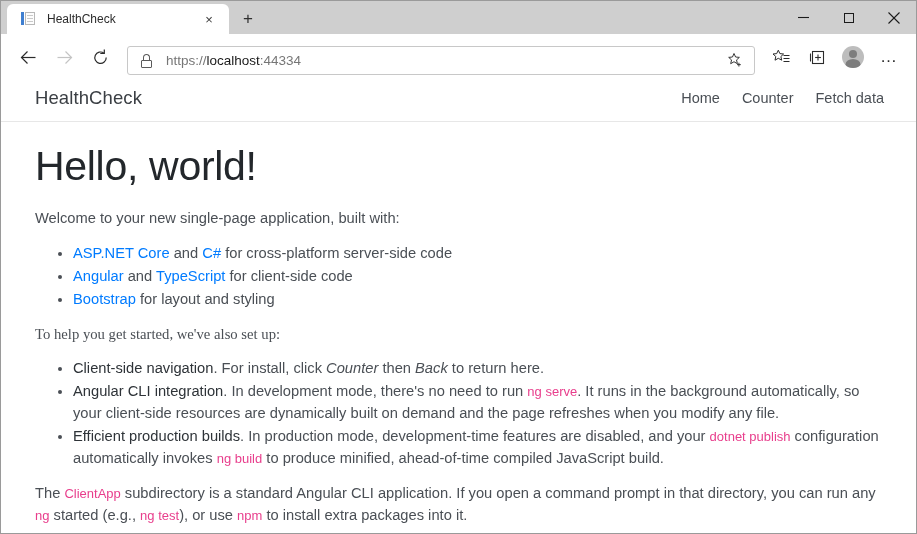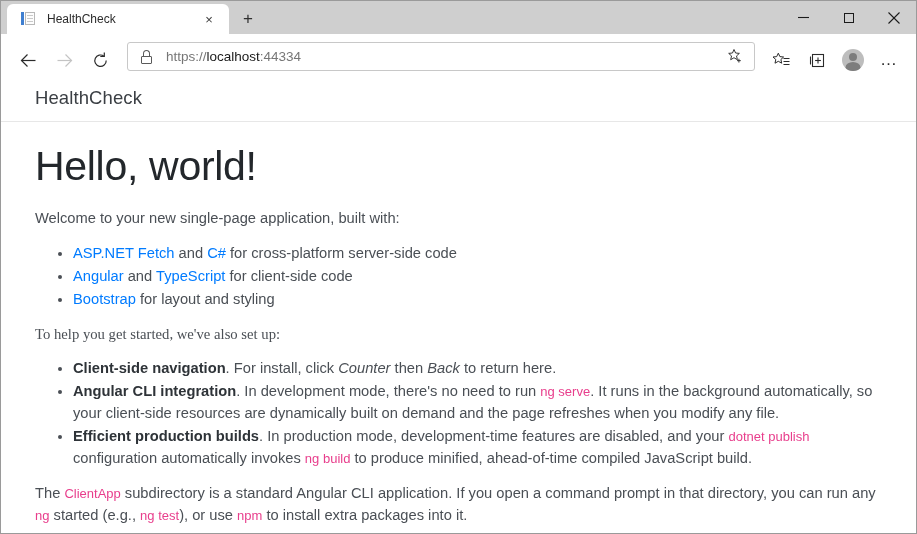--- a/index.html
+++ b/index.html
@@ -113,22 +113,22 @@
   .wc-max-box {
     width: 10px; height: 10px;
     border: 1px solid #1b1b1b;
   }
 
   
   #toolbar {
     height: 41px;
     background: #ffffff;
     display: flex;
-    align-items: flex-start;
-    padding: 8px 9px;
+    align-items: flex-end;
+    padding: 0 9px;
     flex: 0 0 auto;
   }
 
   .navbtn {
     width: 36px; height: 36px;
     display: flex; align-items: center; justify-content: center;
     flex: 0 0 auto;
   }
 
   #urlbar {
@@ -286,21 +286,21 @@
     text-decoration: none;
   }
 
   code {
     font-family: Liberation Sans, sans-serif;
     color: #e83e8c;
     font-size: 13px;
     white-space: pre;
   }
 
-  b, strong { color: #2e3338; font-weight: bold; }
+  b, strong { color: #2e3338; font-weight: normal; }
   i, em { font-style: italic; }
 
   .last-para { margin-top: 8px; }
 </style>
 </head>
 <body>
 
 <div id="window">
 
   <div id="tabstrip">
@@ -396,30 +396,35 @@
 
     <div class="tbbtn">
       <span class="dots">…</span>
     </div>
   </div>
 
   <div id="viewport">
 
     <div id="appnav">
       <span id="brand">HealthCheck</span>
+      <div id="navlinks">
+        <span class="navlink">Home</span>
+        <span class="navlink">Counter</span>
+        <span class="navlink">Fetch data</span>
+      </div>
     </div>
 
     <div id="content">
 
       <h1>Hello, world!</h1>
 
       <p>Welcome to your new single-page application, built with:</p>
 
       <ul>
-        <li><a>ASP.NET Fetch</a><span> and </span><a>C#</a><span> for cross-platform server-side code</span></li>
+        <li><a>ASP.NET Core</a><span> and </span><a>C#</a><span> for cross-platform server-side code</span></li>
         <li><a>Angular</a><span> and </span><a>TypeScript</a><span> for client-side code</span></li>
         <li><a>Bootstrap</a><span> for layout and styling</span></li>
       </ul>
 
       <p class="tight">To help you get started, we've also set up:</p>
 
       <ul>
         <li><b>Client-side navigation</b><span>. For install, click </span><i>Counter</i><span> then </span><i>Back</i><span> to return here.</span></li>
 
         <li><b>Angular CLI integration</b><span>. In development mode, there's no need to run </span><code>ng serve</code><span>. It runs in the background automatically, so your client-side resources are dynamically built on demand and the page refreshes when you modify any file.</span></li>

